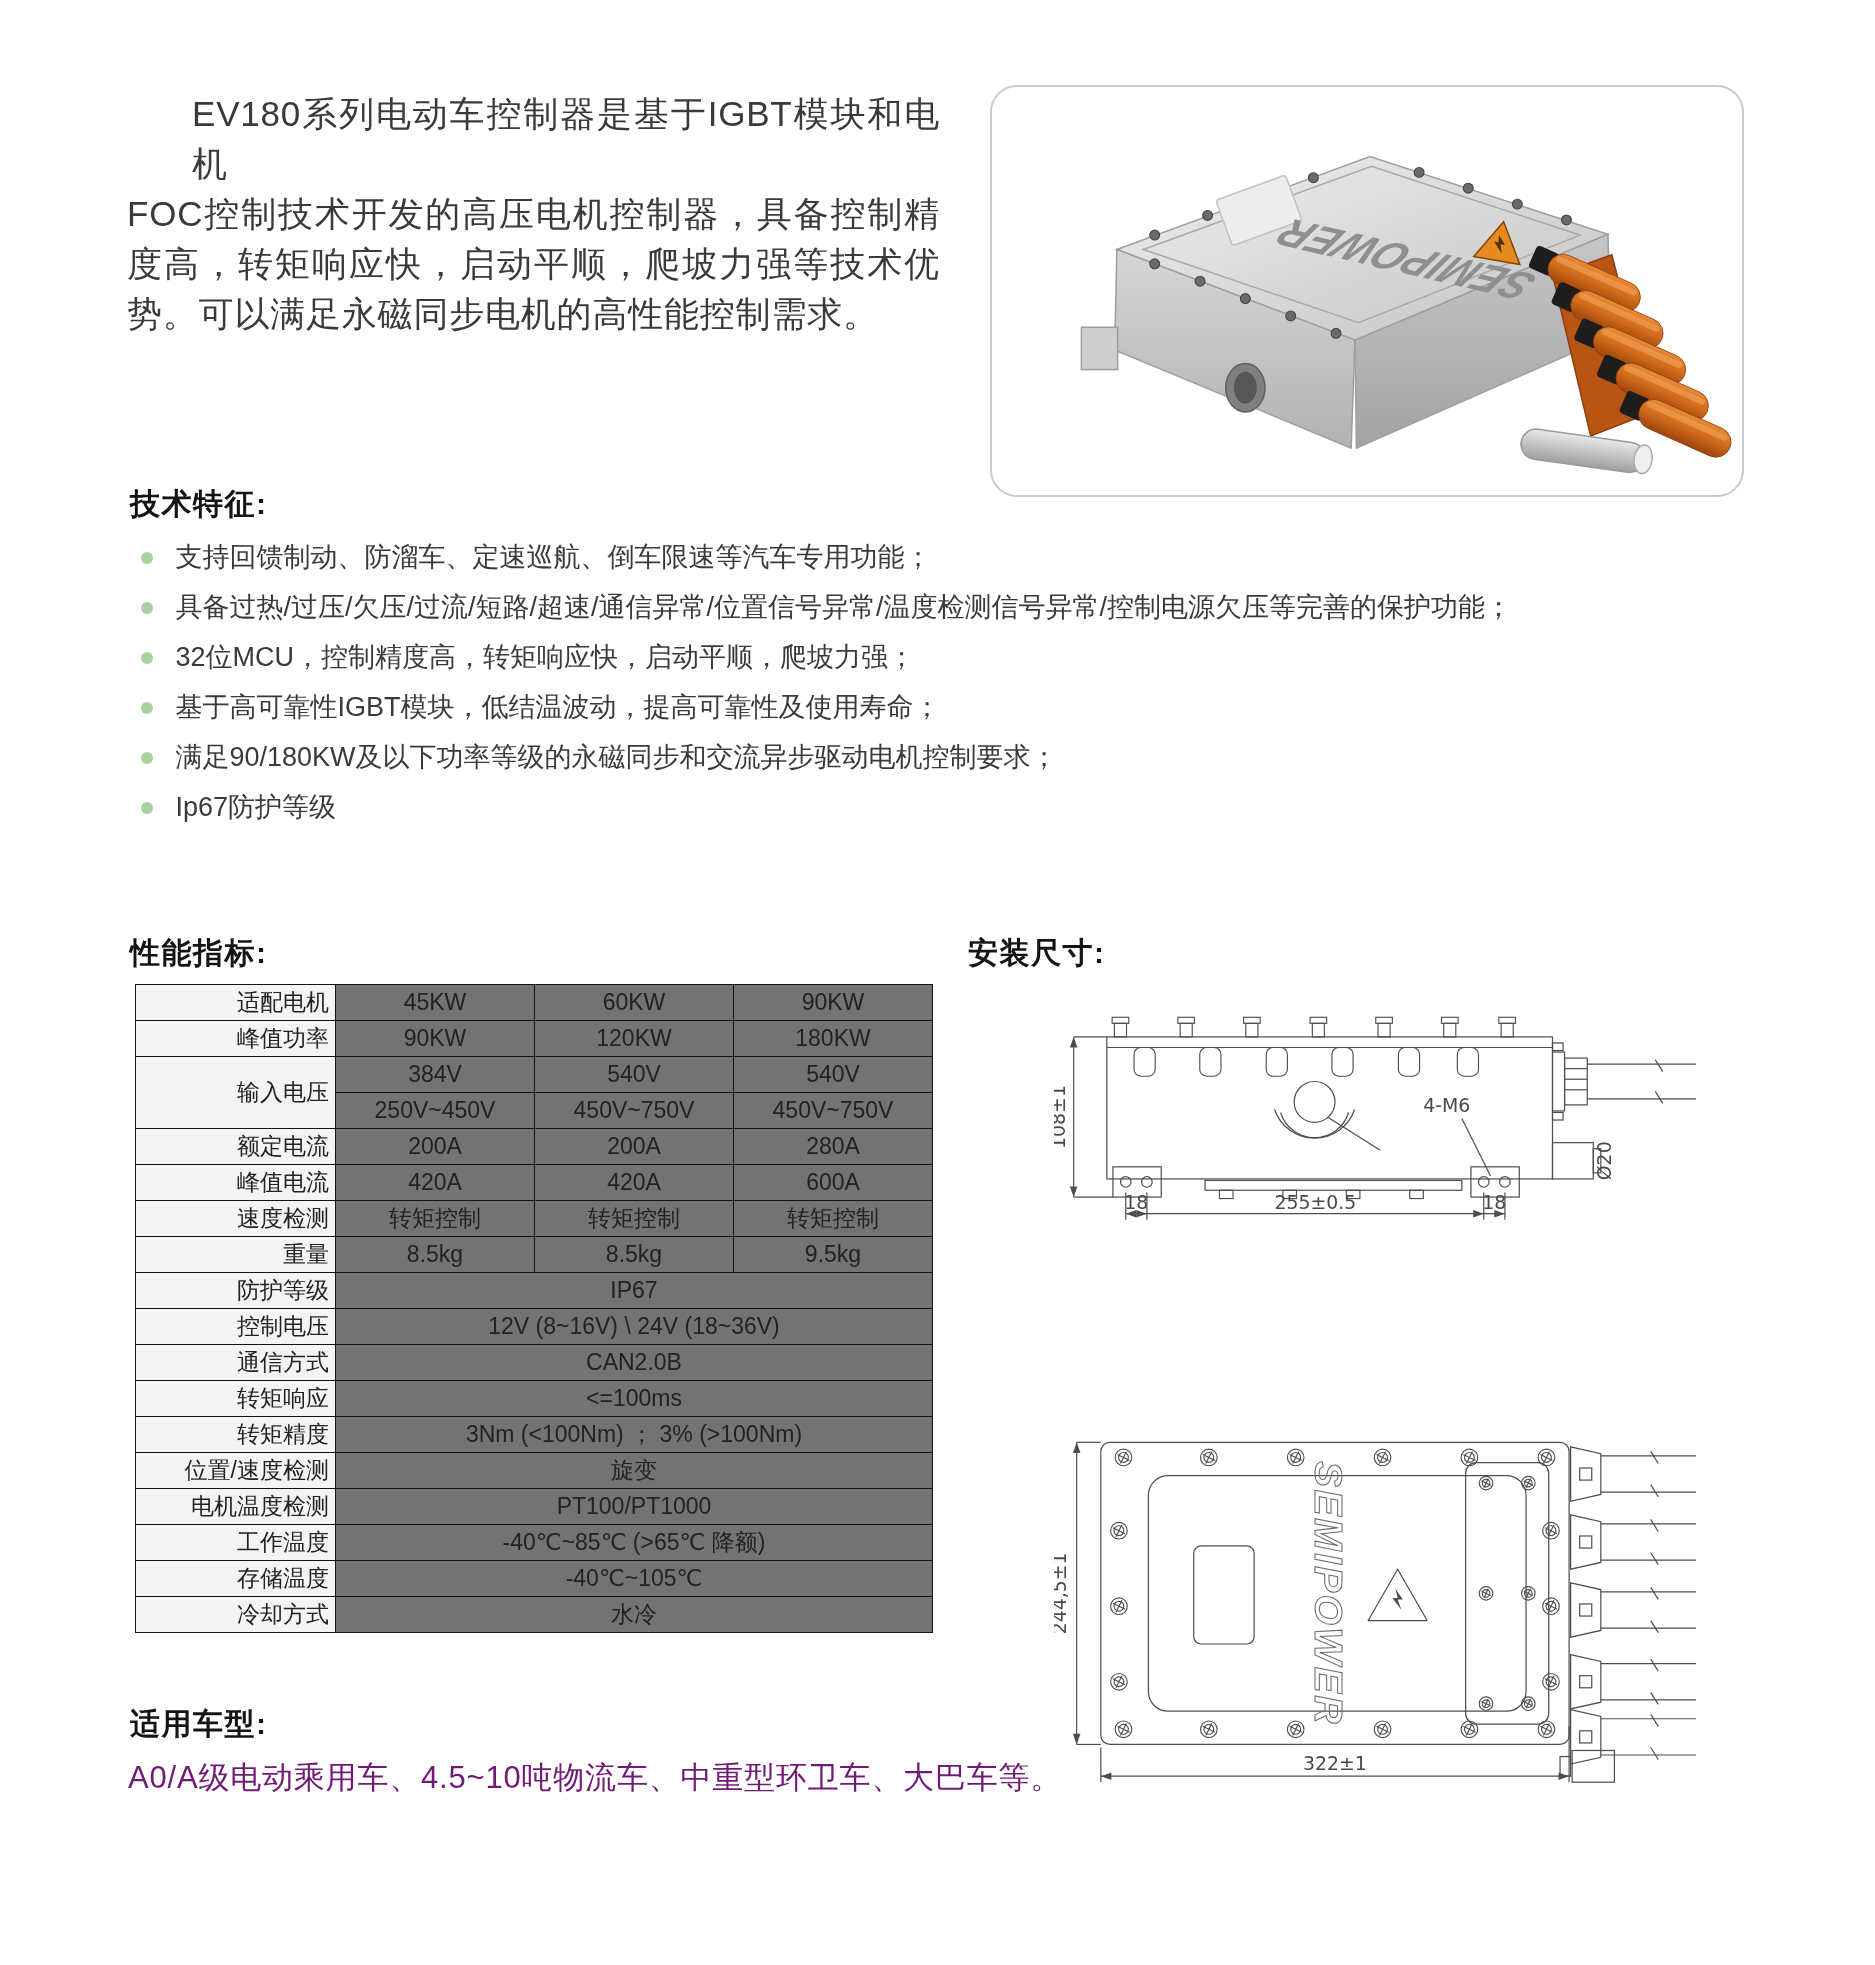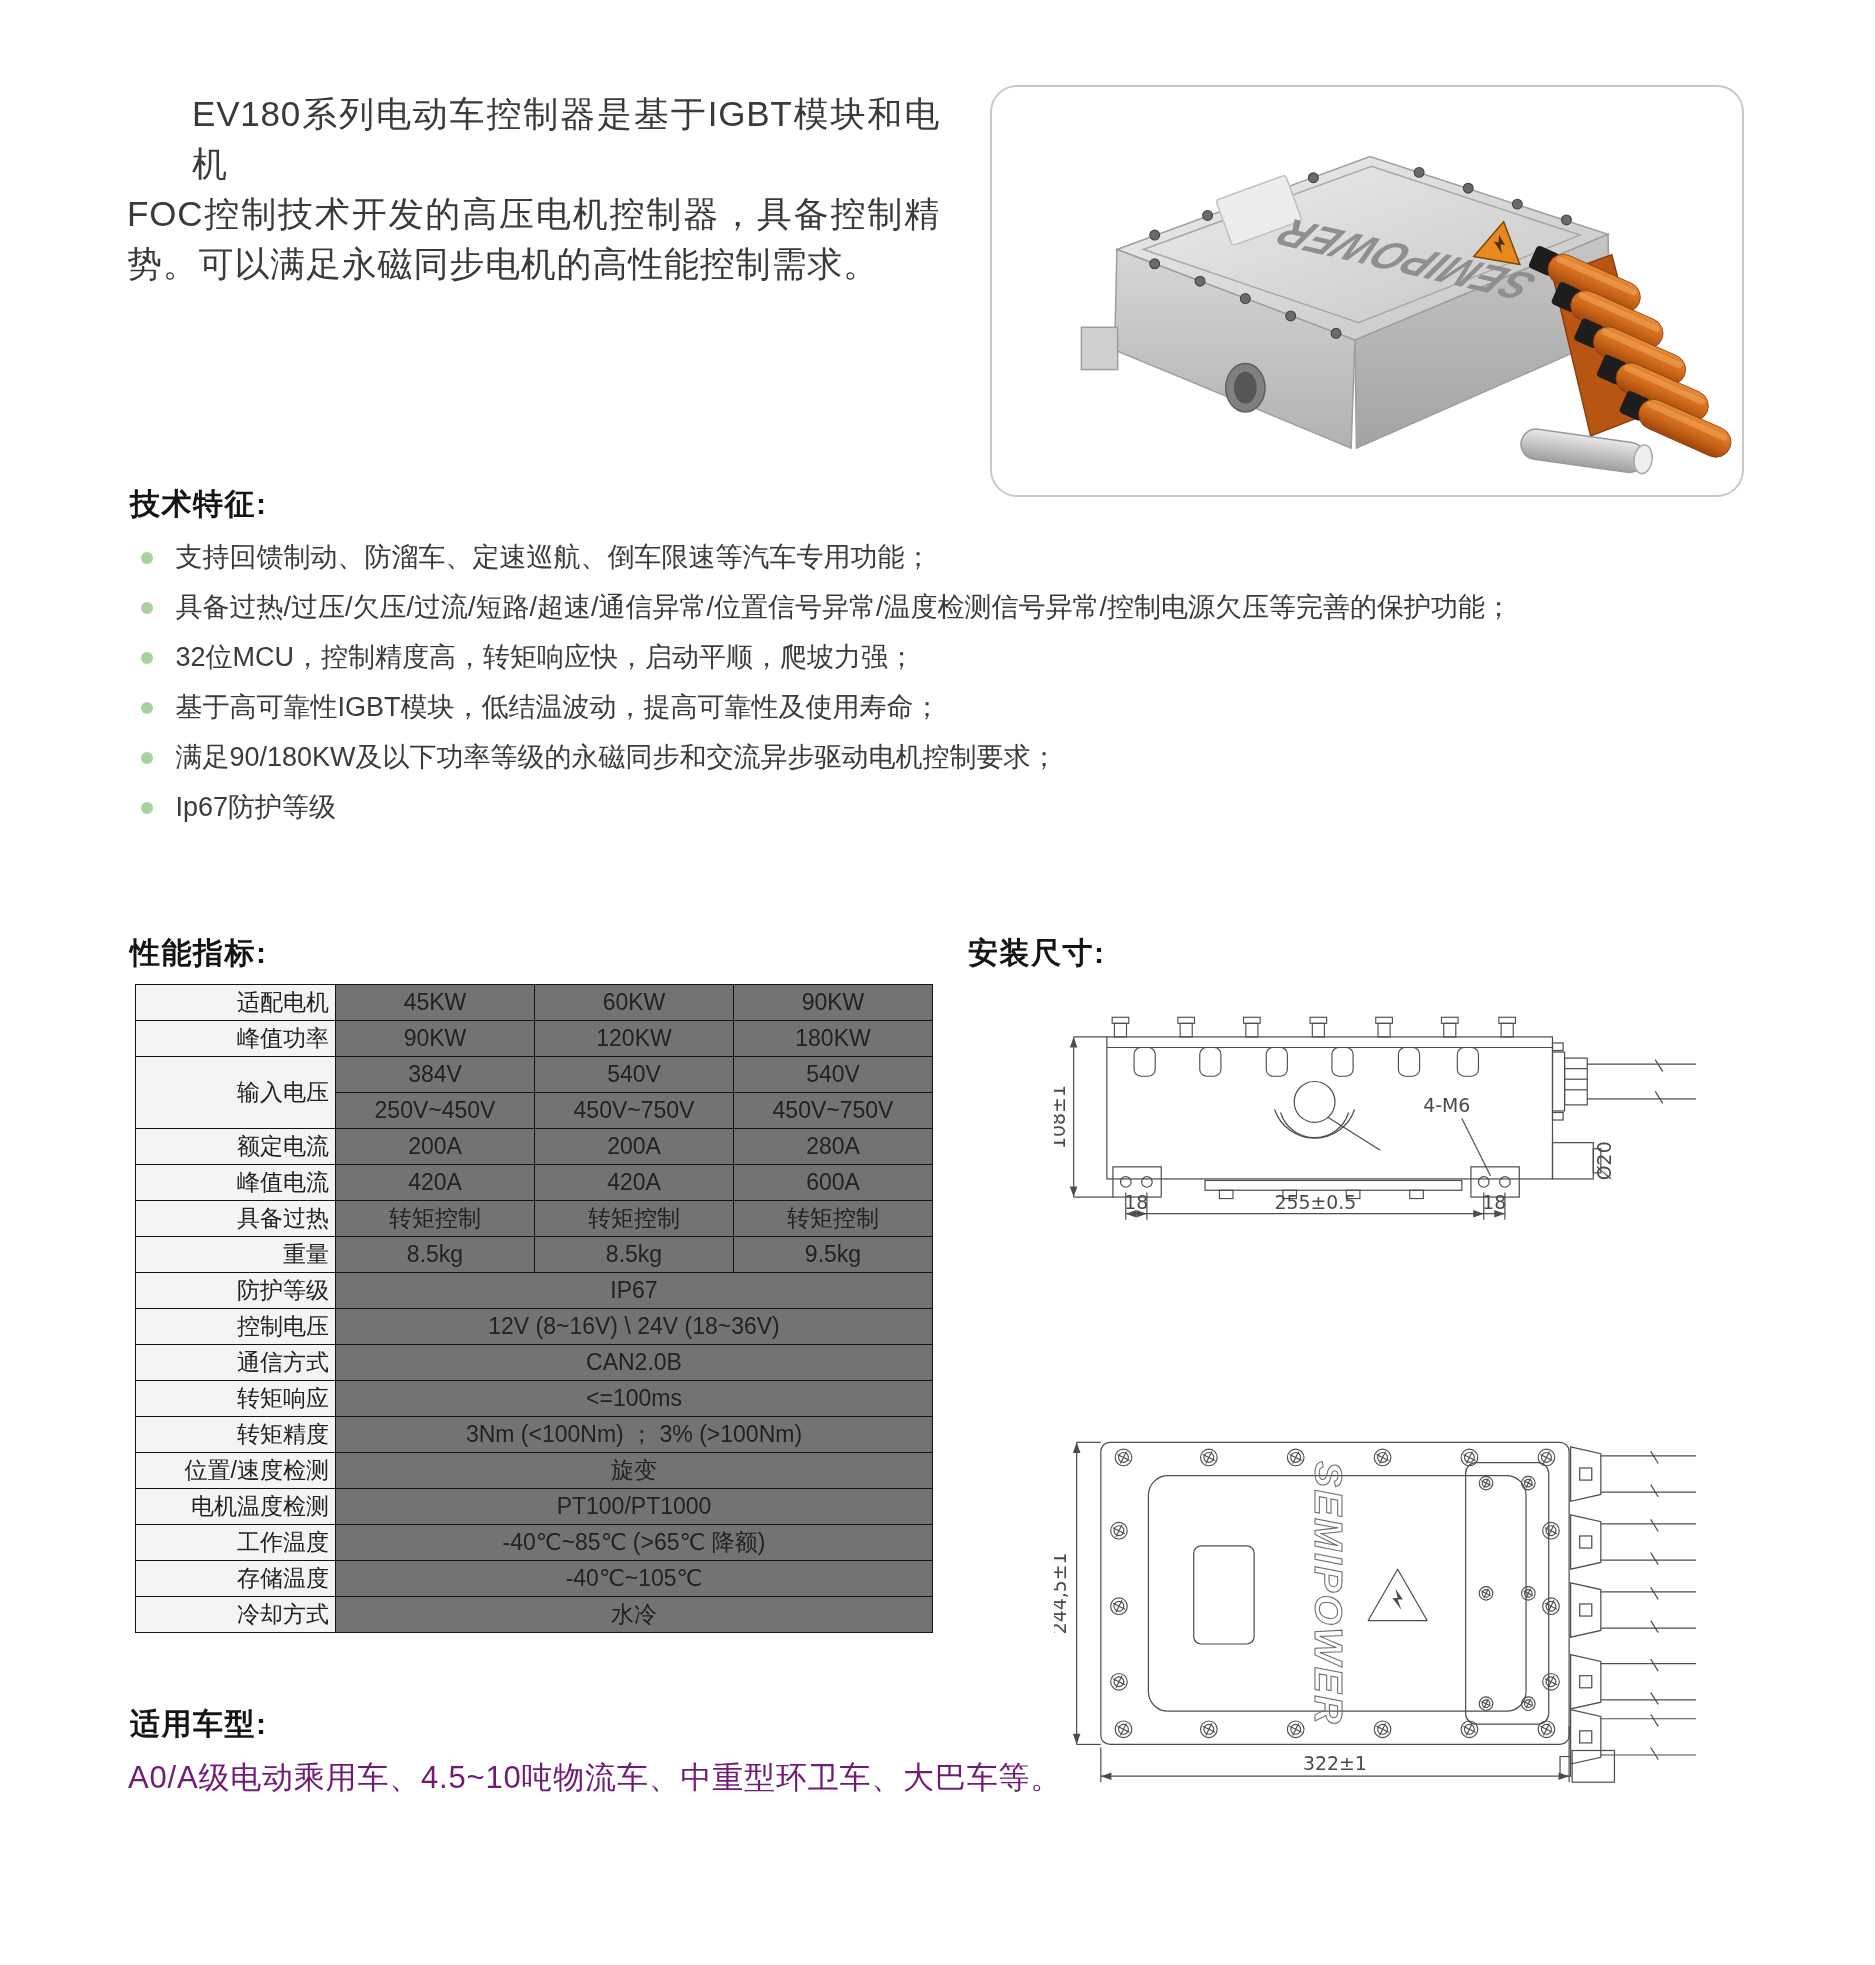--- a/index.html
+++ b/index.html
@@ -47,20 +47,21 @@
   .dimtext{font-family:"DejaVu Sans","Liberation Sans",sans-serif;font-size:25px;fill:#4a4a4a;}
 </style>
 </head>
 <body>
 
 <div id="page">
 
   <div id="intro">
       <div class="intro-line first jl">EV180系列电动车控制器是基于IGBT模块和电机</div>
       <div class="intro-line jl">FOC控制技术开发的高压电机控制器，具备控制精</div>
+      <div class="intro-line jl">度高，转矩响应快，启动平顺，爬坡力强等技术优</div>
       <div class="intro-line">势。可以满足永磁同步电机的高性能控制需求。</div>
     </div>
 
   <div id="product-card">
     <svg viewBox="0 0 992 540" width="750" height="408">
       <defs>
         <linearGradient id="gTop" x1="0" y1="0" x2="1" y2="1">
           <stop offset="0" stop-color="#efefef"></stop>
             <stop offset="1" stop-color="#c3c3c3"></stop>
         </linearGradient>
@@ -221,21 +222,21 @@
           <td class="val">200A</td>
           <td class="val">280A</td>
         </tr>
         <tr>
           <td class="lab">峰值电流</td>
           <td class="val">420A</td>
           <td class="val">420A</td>
           <td class="val">600A</td>
         </tr>
         <tr>
-          <td class="lab">具备过热</td>
+          <td class="lab">速度检测</td>
           <td class="val">转矩控制</td>
           <td class="val">转矩控制</td>
           <td class="val">转矩控制</td>
         </tr>
         <tr>
           <td class="lab">重量</td>
           <td class="val">8.5kg</td>
           <td class="val">8.5kg</td>
           <td class="val">9.5kg</td>
         </tr>

